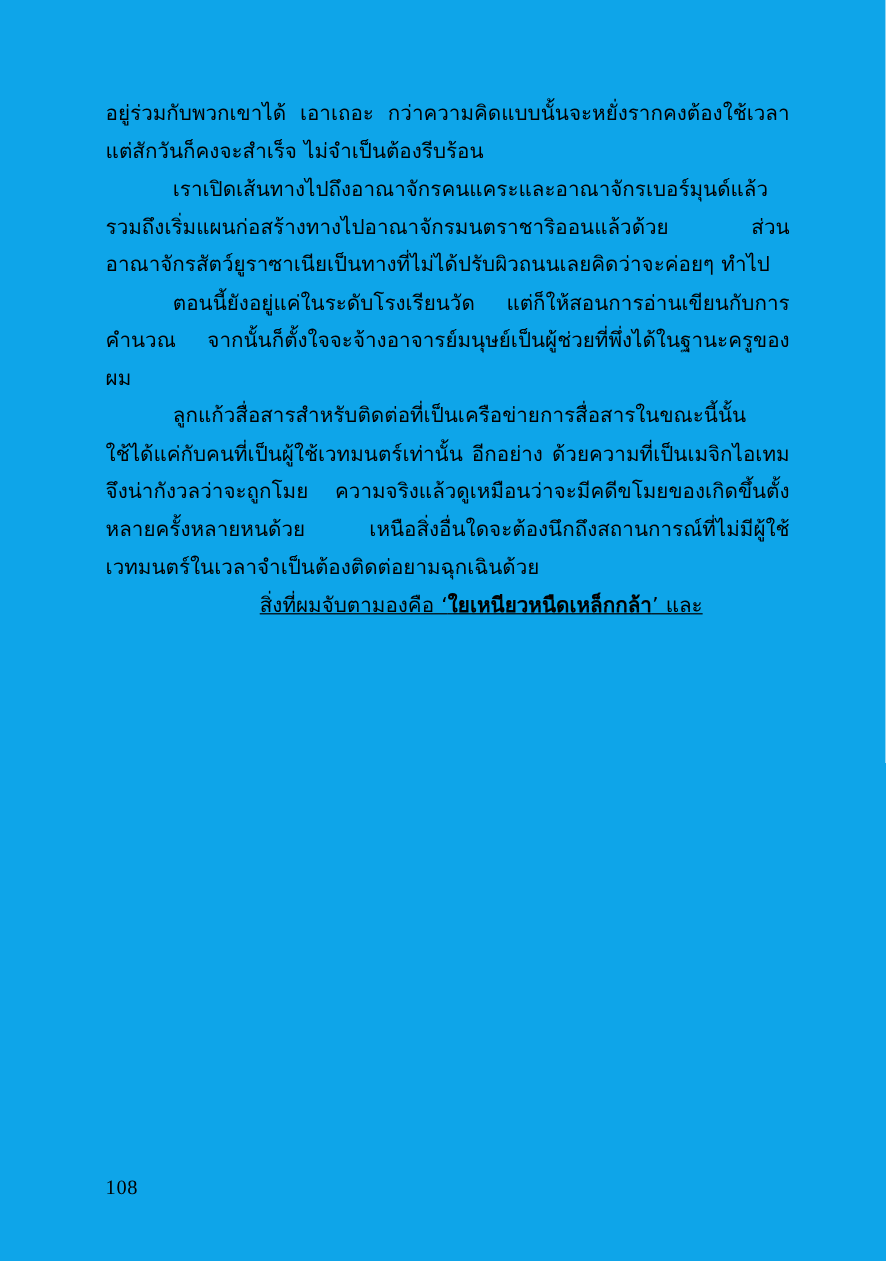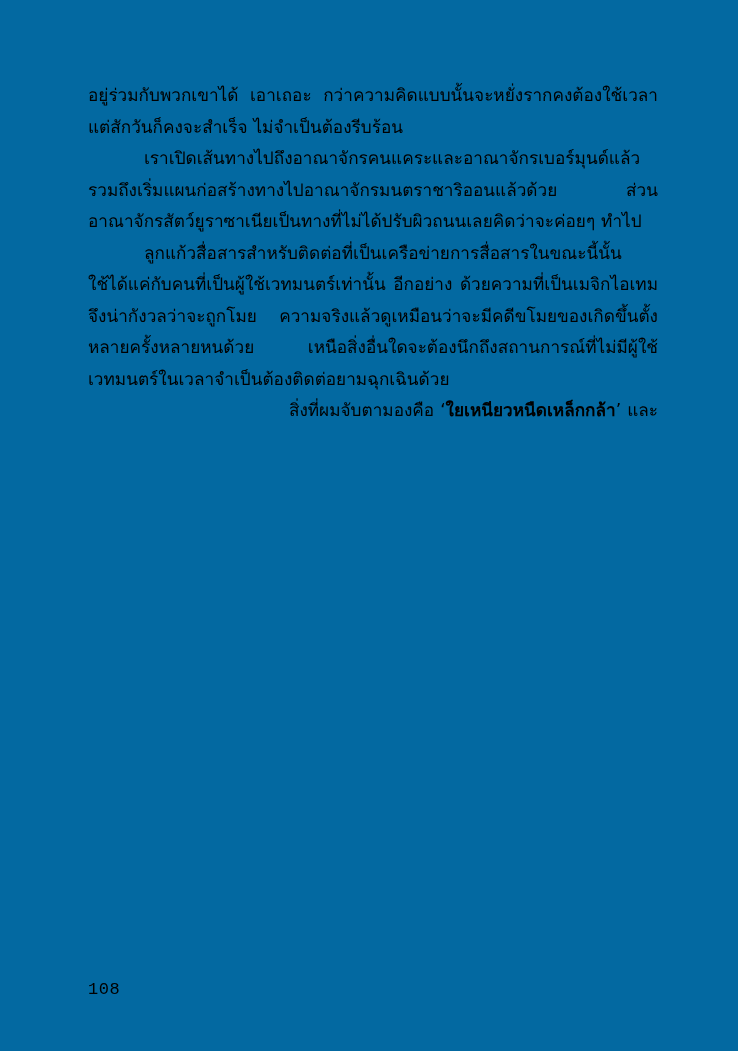--- a/index.html
+++ b/index.html
@@ -4,21 +4,21 @@
 <style>
   html, body {
     margin: 0;
     padding: 0;
     background: #ffffff;
   }
   .page {
     position: relative;
     width: 738px;
     height: 1051px;
-    background: #0369a1;
+    background: #0ea5e9;
     margin: 0 auto;
     overflow: hidden;
     box-sizing: border-box;
   }
   .text-block {
     position: absolute;
     left: 88px;
     top: 80px;
     width: 570px;
     font-family: "DejaVu Sans", "Liberation Sans", sans-serif;
@@ -31,42 +31,44 @@
   }
   .para {
     margin: 0;
     padding: 0;
     text-indent: 0;
   }
   .para.indent {
     text-indent: 56px;
   }
   .para:last-child {
-    text-align: right;
+    text-align: center;
+    text-decoration: underline;
   }
   .bold {
     font-weight: bold;
   }
   .page-number {
     position: absolute;
     left: 88px;
     top: 980px;
-    font-family: Liberation Mono, monospace;
+    font-family: Liberation Serif, serif;
     font-size: 17px;
     color: #000000;
     letter-spacing: 0.5px;
   }
 </style>
 </head>
 <body>
 
 <div class="page">
 
   <div class="text-block">
     <p class="para">อยู่ร่วมกับพวกเขาได้  เอาเถอะ  กว่าความคิดแบบนั้นจะหยั่งรากคงต้องใช้เวลา แต่สักวันก็คงจะสำเร็จ ไม่จำเป็นต้องรีบร้อน</p>
     <p class="para indent">เราเปิดเส้นทางไปถึงอาณาจักรคนแคระและอาณาจักรเบอร์มุนด์แล้ว  รวมถึงเริ่มแผนก่อสร้างทางไปอาณาจักรมนตราชาริออนแล้วด้วย ส่วนอาณาจักรสัตว์ยูราซาเนียเป็นทางที่ไม่ได้ปรับผิวถนนเลยคิดว่าจะค่อยๆ ทำไป</p>
+    <p class="para indent">ตอนนี้ยังอยู่แค่ในระดับโรงเรียนวัด  แต่ก็ให้สอนการอ่านเขียนกับการคำนวณ จากนั้นก็ตั้งใจจะจ้างอาจารย์มนุษย์เป็นผู้ช่วยที่พึ่งได้ในฐานะครูของผม</p>
     <p class="para indent">ลูกแก้วสื่อสารสำหรับติดต่อที่เป็นเครือข่ายการสื่อสารในขณะนี้นั้นใช้ได้แค่กับคนที่เป็นผู้ใช้เวทมนตร์เท่านั้น  อีกอย่าง  ด้วยความที่เป็นเมจิกไอเทมจึงน่ากังวลว่าจะถูกโมย  ความจริงแล้วดูเหมือนว่าจะมีคดีขโมยของเกิดขึ้นตั้งหลายครั้งหลายหนด้วย  เหนือสิ่งอื่นใดจะต้องนึกถึงสถานการณ์ที่ไม่มีผู้ใช้เวทมนตร์ในเวลาจำเป็นต้องติดต่อยามฉุกเฉินด้วย</p>
     <p class="para indent"><span>สิ่งที่ผมจับตามองคือ  ‘</span><span class="bold">ใยเหนียวหนืดเหล็กกล้า</span><span>’  และ</span></p>
   </div>
 
   <div class="page-number">108</div>
 
 </div>
 
 </body></html>

